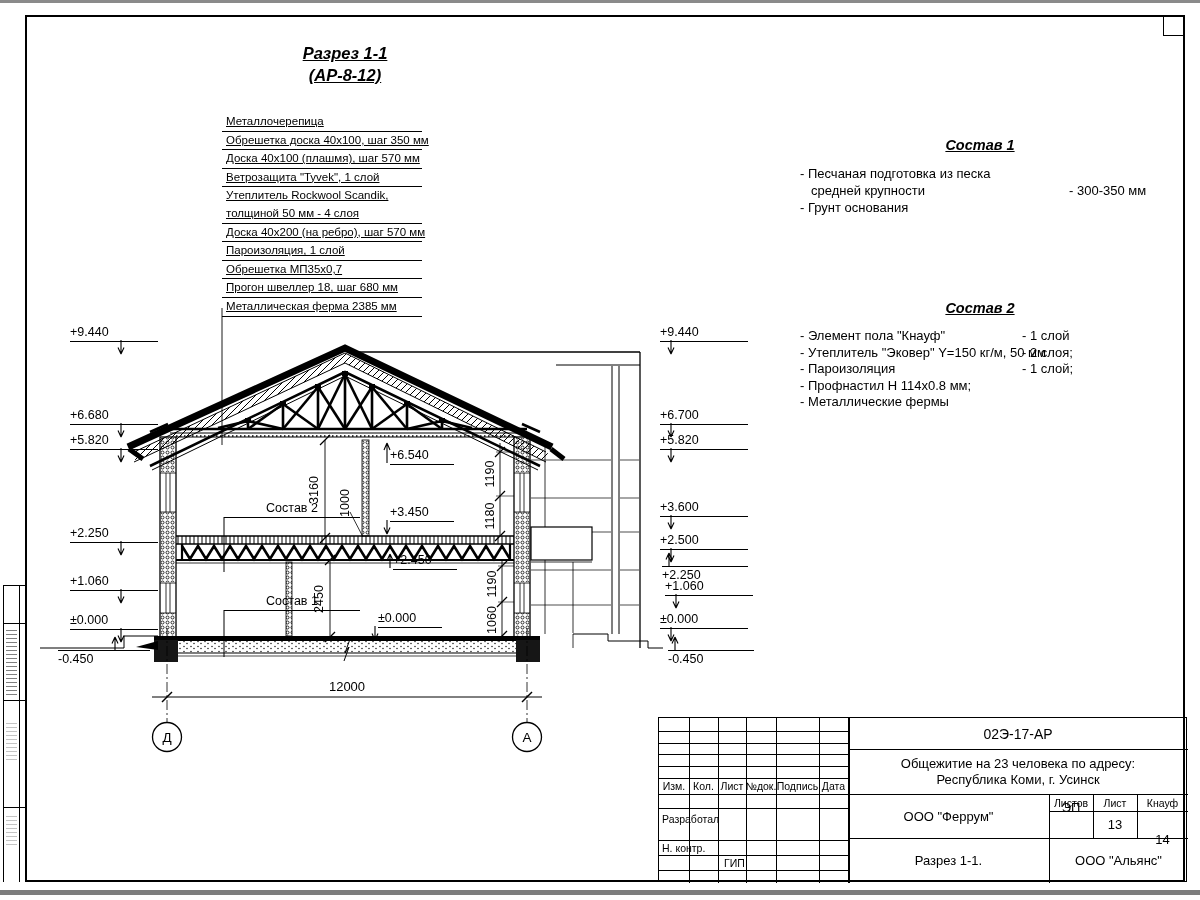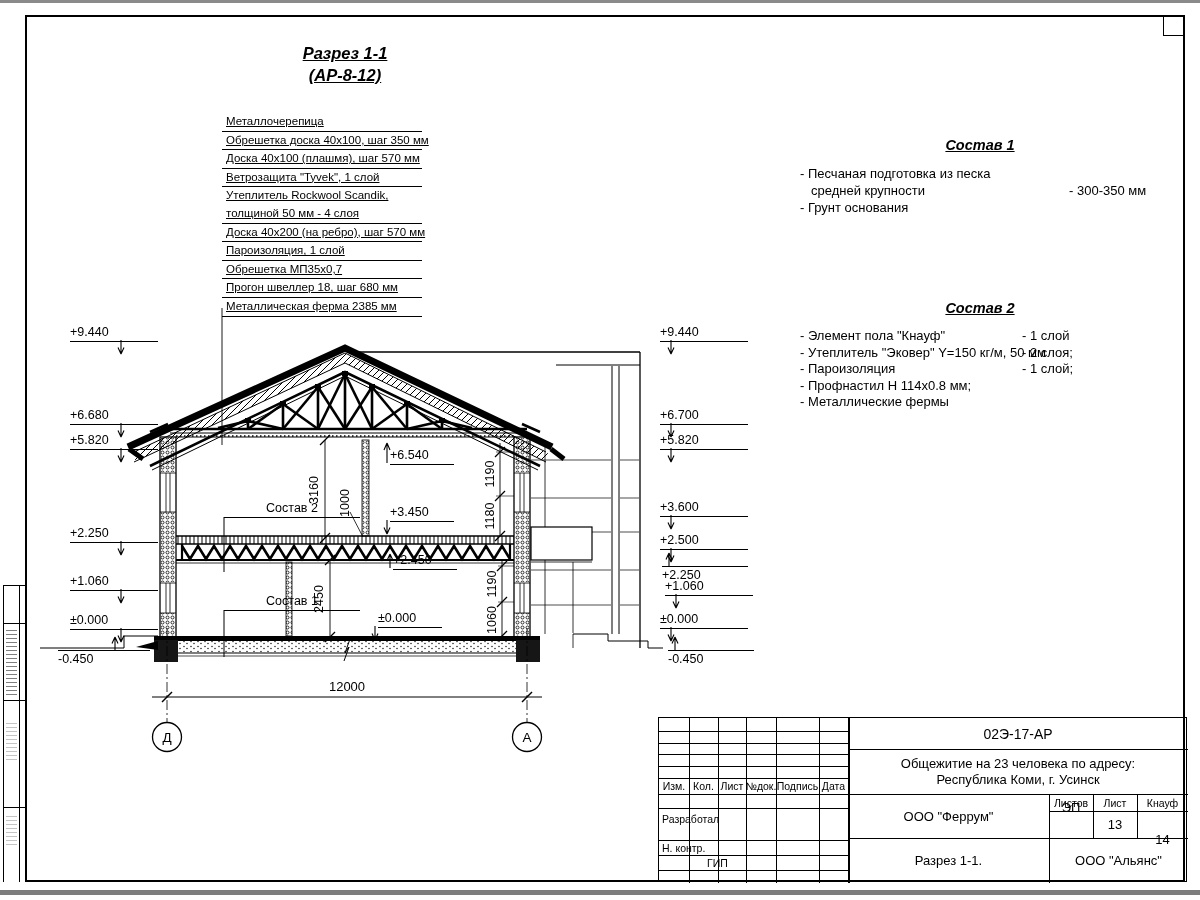--- a/index.html
+++ b/index.html
@@ -447,21 +447,21 @@
       </div>
     <div class="cell tbl-label" style="left:117px;top:60px;width:43px;height:16px;align-items:center;">
         <span>Подпись</span>
       </div>
     <div class="cell tbl-label" style="left:160px;top:60px;width:29px;height:16px;">
         <span>Дата</span>
       </div>
 
     <div class="abs tbl-label" style="left:3px;top:95px;"><span>Разработал</span></div>
     <div class="abs tbl-label" style="left:3px;top:124px;"><span>Н. контр.</span></div>
-    <div class="abs tbl-label" style="left:2px;top:139px;padding-left:46px;"><span>ГИП</span></div>
+    <div class="abs tbl-label" style="left:19px;top:139px;padding-left:46px;"><span>ГИП</span></div>
 
     <div class="cell" style="left:189px;top:0;width:340px;height:31px;font-size:14px;">
         <span>02Э-17-АР</span>
       </div>
 
     <div class="cell" style="left:189px;top:31px;width:340px;height:45px;font-size:13px;flex-direction:column;line-height:16px;">
       <span>Общежитие на 23 человека по адресу:</span>
       <span>Республика Коми, г. Усинск</span>
     </div>
 

